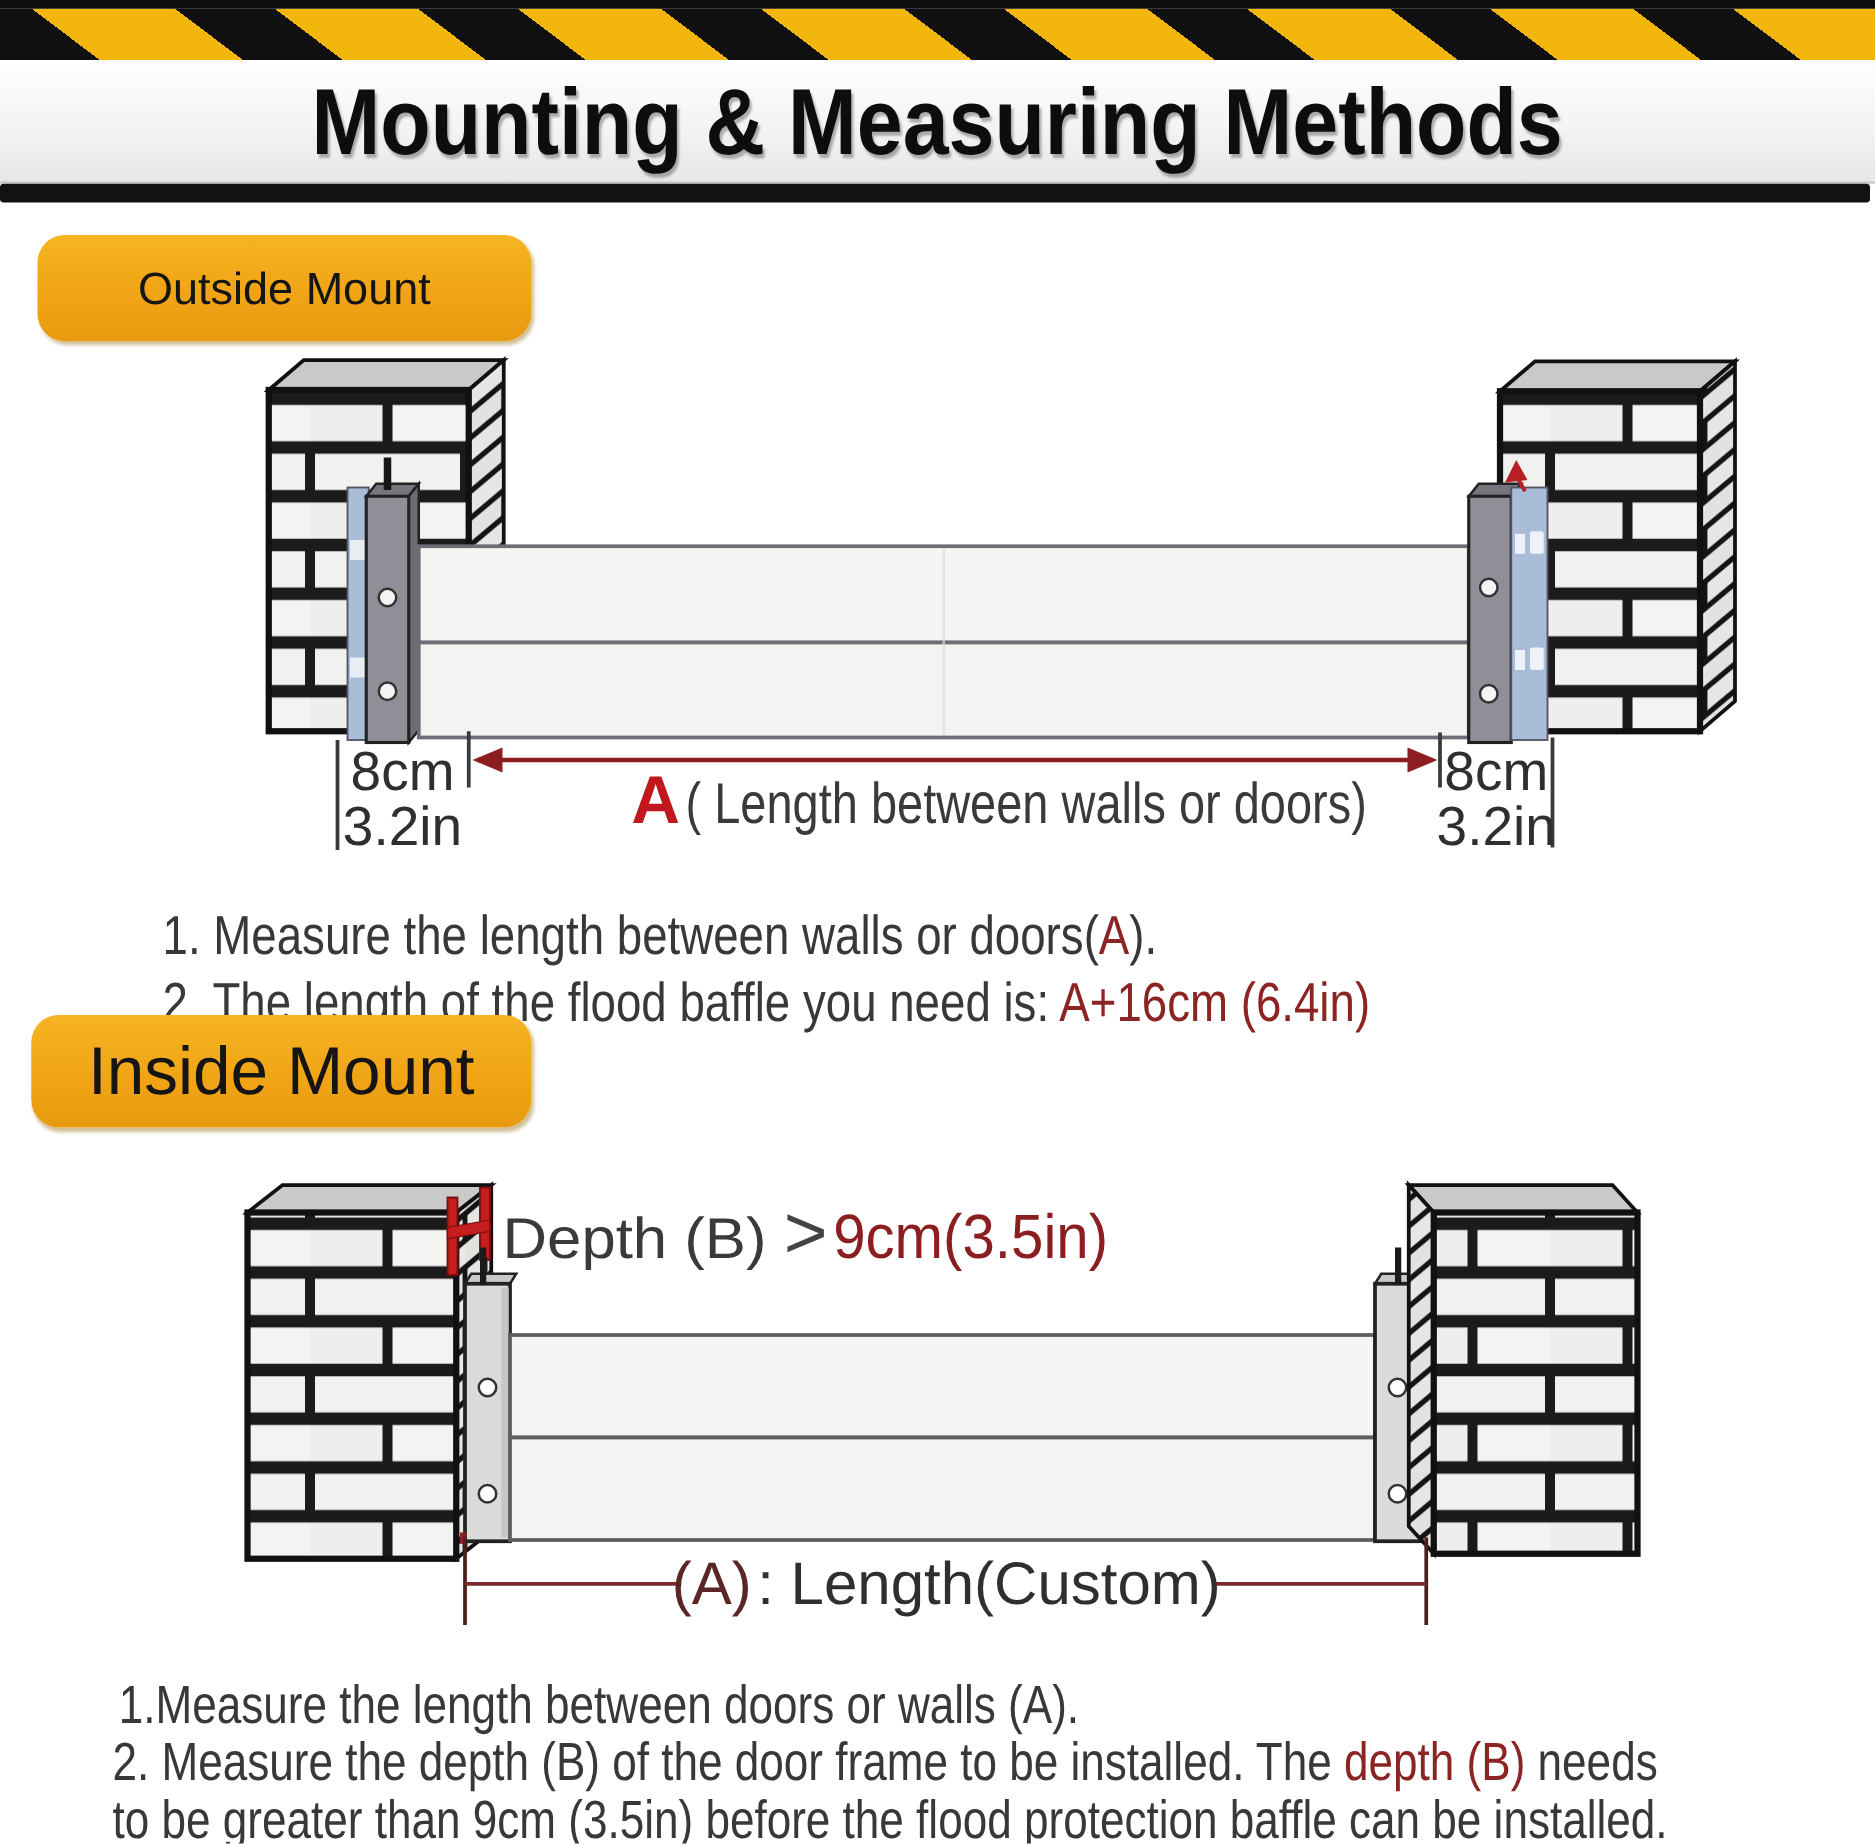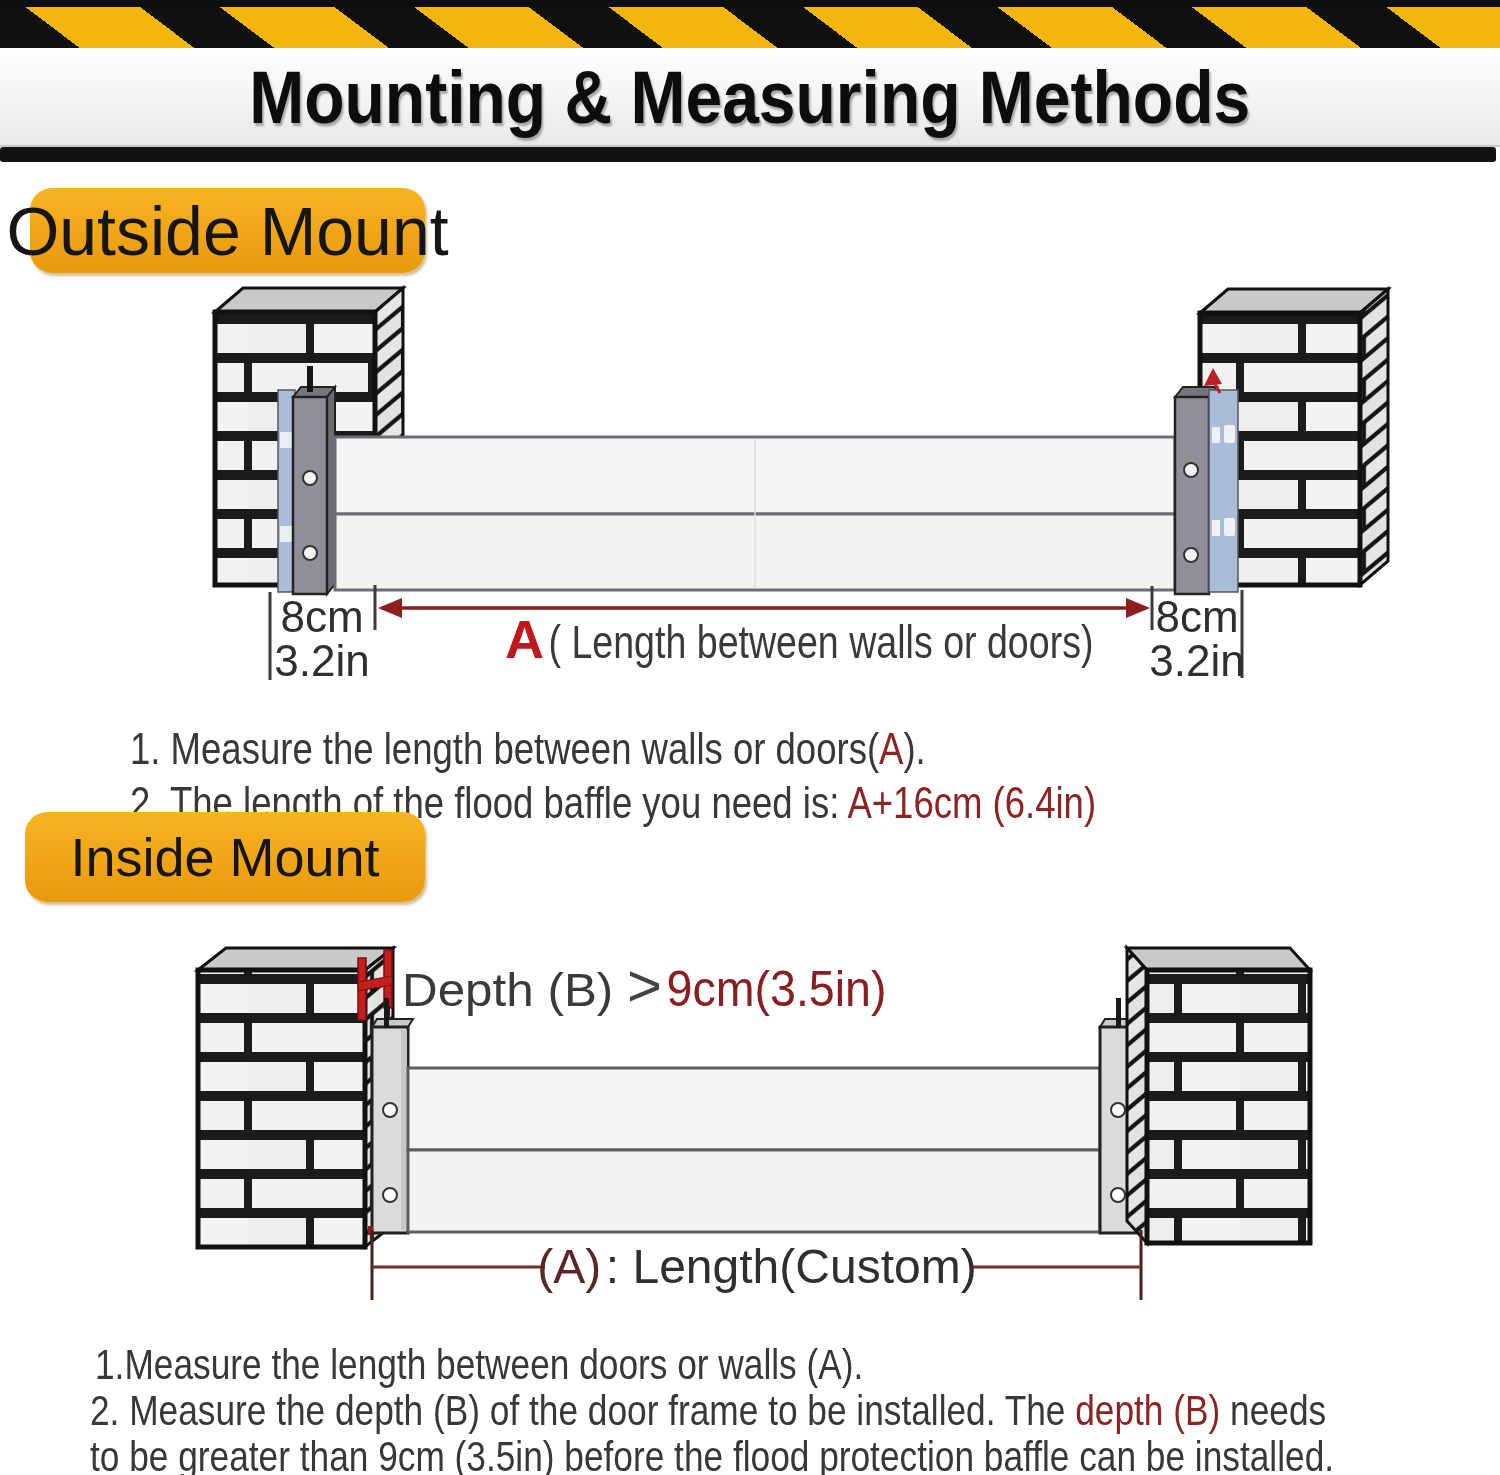--- a/index.html
+++ b/index.html
@@ -17,21 +17,21 @@
   .title{margin:0;font-size:75px;font-weight:bold;color:#0d0d0d;letter-spacing:0;
          transform:scaleX(0.88);transform-origin:center;
          text-shadow:2px 3px 2px rgba(110,110,110,.55);white-space:nowrap;}
   .black-bar{position:absolute;left:0;top:147px;width:1496px;height:15px;background:#121212;border-radius:3px;}
 
   
   .badge{position:absolute;display:flex;align-items:center;justify-content:center;
          background:linear-gradient(180deg,#f6b422 0%,#efa315 60%,#e89a0e 100%);
          border-radius:22px;box-shadow:2px 3px 3px rgba(150,110,20,.45);
          color:#151515;font-weight:normal;white-space:nowrap;}
-  .badge-outside{left:30px;top:188px;width:395px;height:85px;font-size:68px;}
+  .badge-outside{left:30px;top:188px;width:395px;height:85px;font-size:36px;}
   .badge-inside{left:25px;top:812px;width:400px;height:90px;font-size:54px;}
 
   
   .diagram{position:absolute;left:0;display:block;}
   .d1{top:280px;width:1500px;height:420px;}
   .d2{top:940px;width:1500px;height:400px;}
   .diagram text{font-family:"Liberation Sans",sans-serif;}
 
   
   .step{position:absolute;margin:0;color:#383838;white-space:nowrap;

